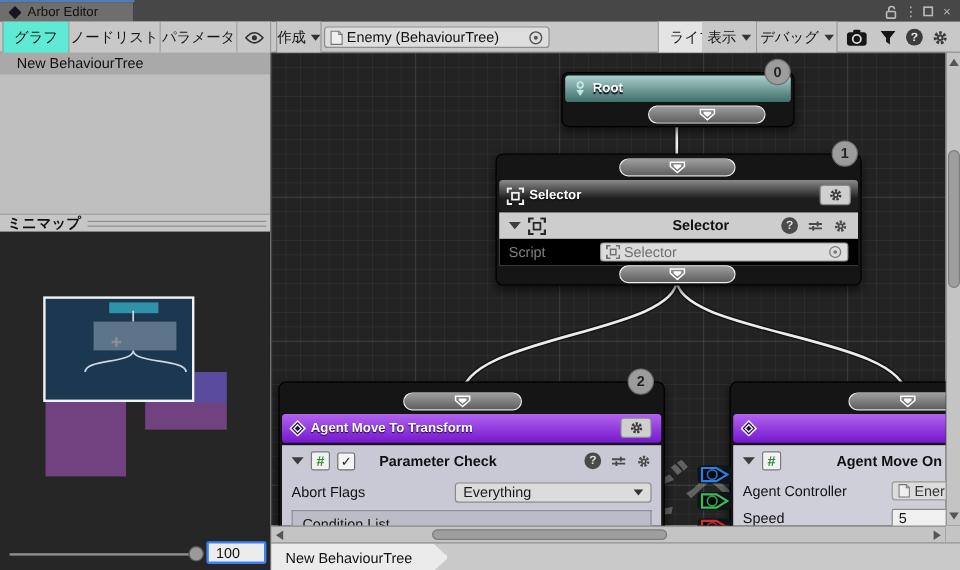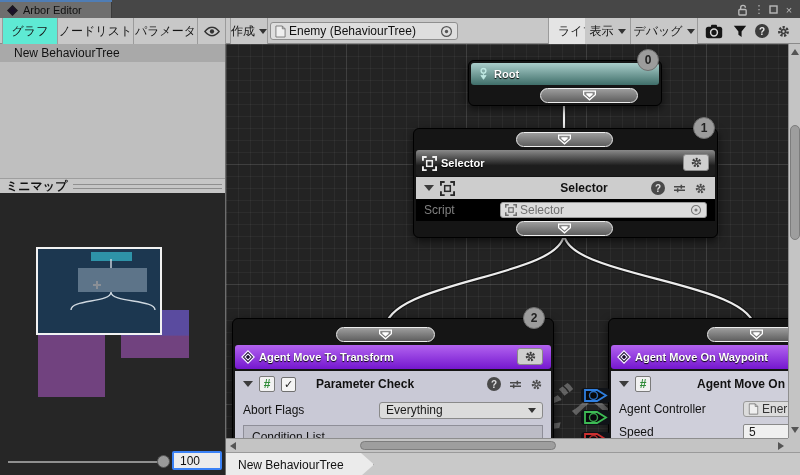--- a/index.html
+++ b/index.html
@@ -387,21 +387,20 @@
   <div class="node" style="left:382px; top:274px; width:230px; height:170px;">
     <div class="pill" style="left:98px; top:8px; width:99px;">
       <svg width="15" height="11" viewBox="0 0 18 14" style="color:#fff">
           <use href="#sym-shield"></use>
         </svg>
     </div>
     <div class="node-header hdr-purple" style="left:2px; right:2px; top:26px; height:24px;">
       <svg width="14" height="14" viewBox="0 0 16 16" style="color:#f3eaff">
           <use href="#sym-diamond"></use>
         </svg>
-      <span>Agent Move On Waypoint</span>
     </div>
     <div class="insp" style="top:52px; height:116px; background:#cfcfda;">
       <div class="insp-row" style="height:26px;">
         <span class="foldout"></span>
         <span class="hash-box">#</span>
         <span class="insp-title" style="margin-left:40px; white-space:nowrap;">Agent Move On Way</span>
       </div>
       <div class="insp-row" style="height:24px;">
         <span style="width:118px; white-space:nowrap;">Agent Controller</span>
         <span class="obj-field" style="color:#333;">

